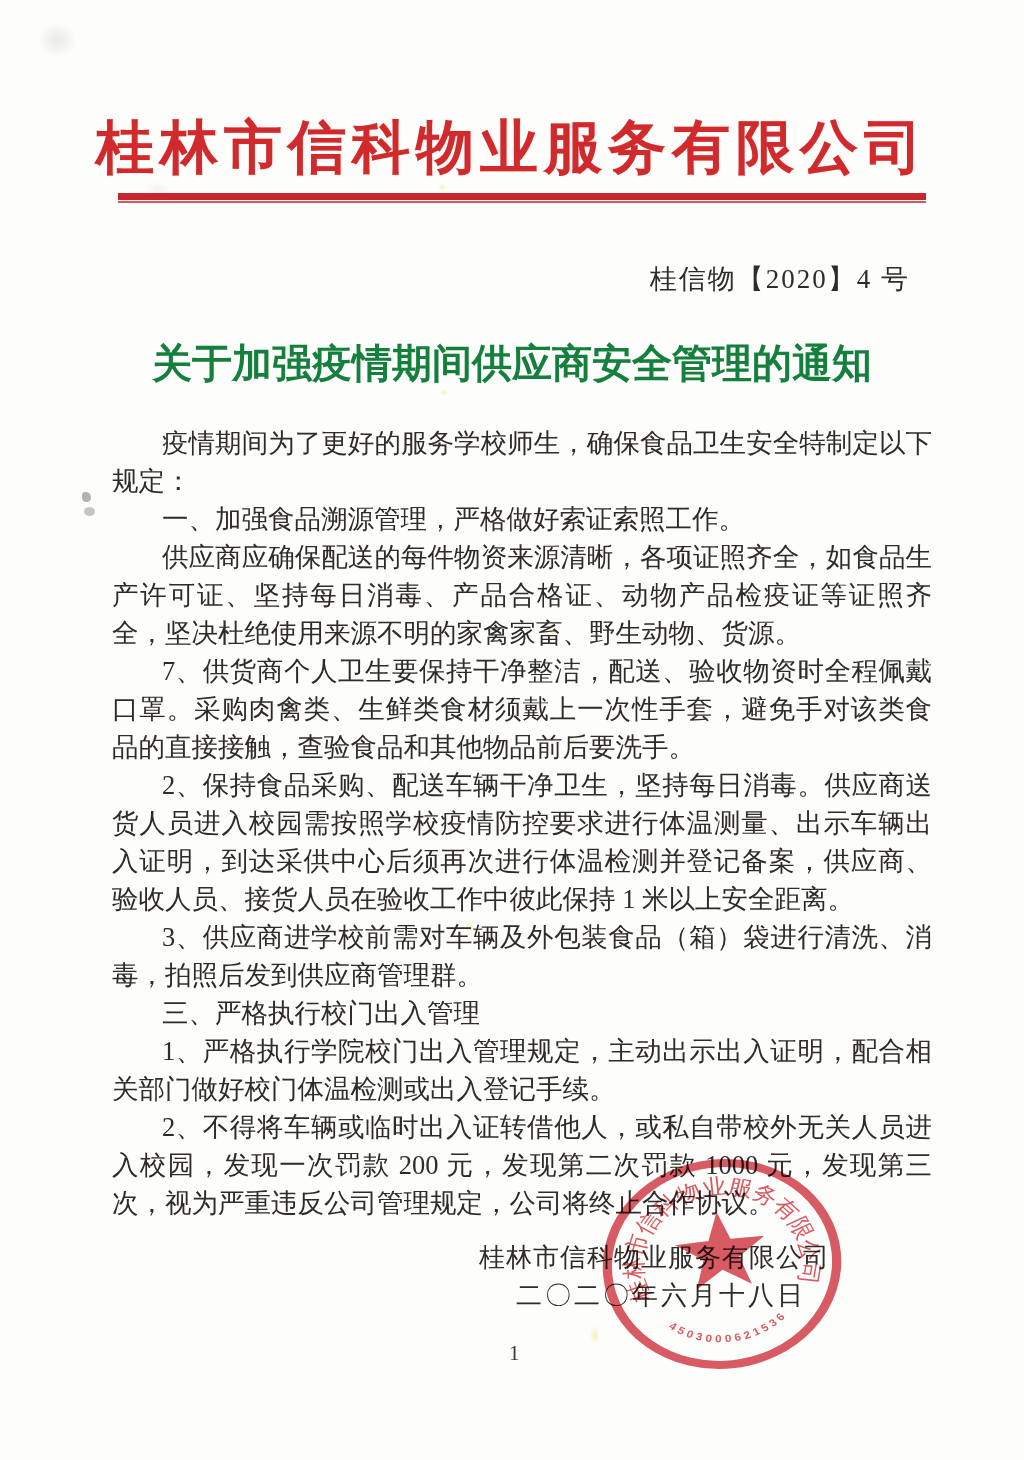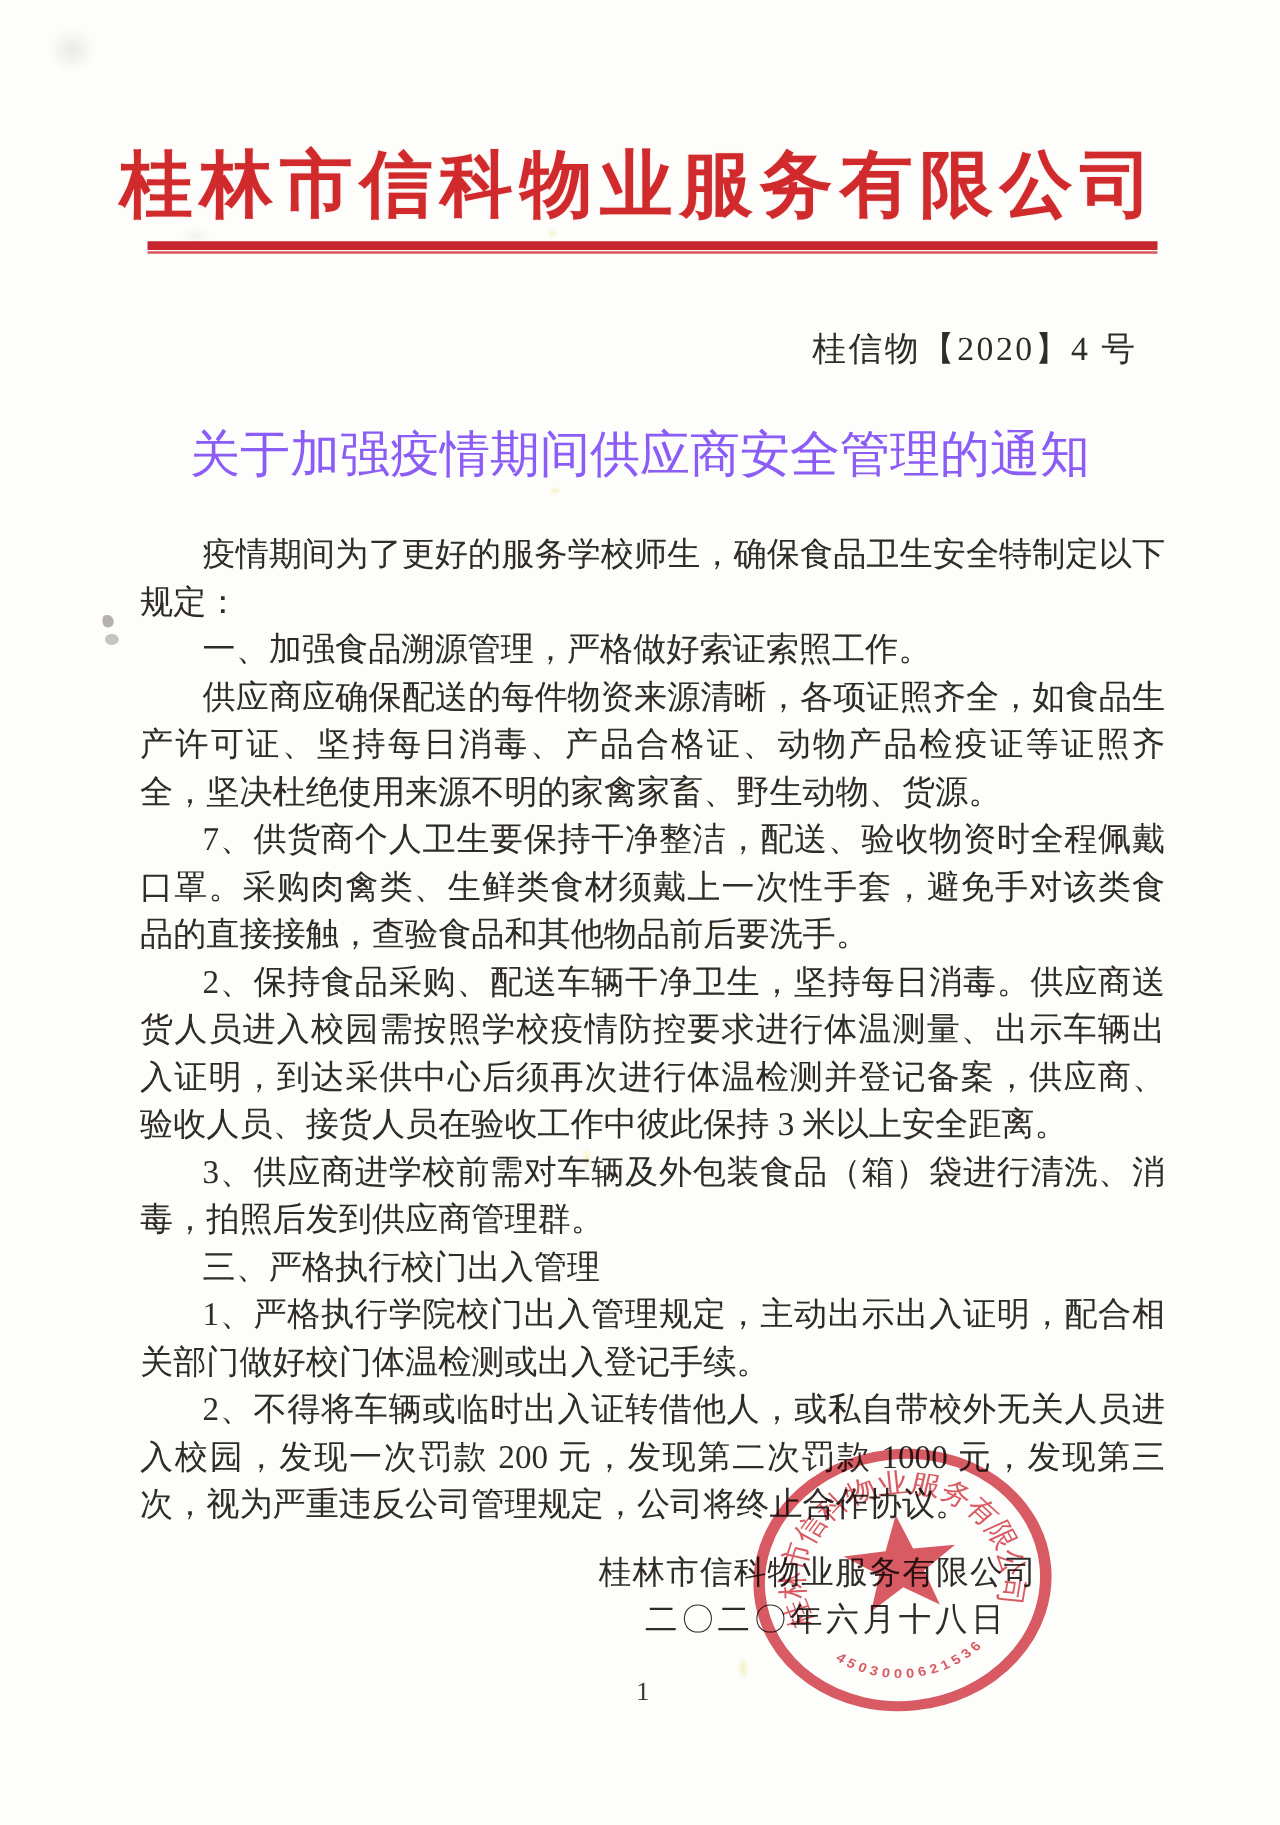--- a/index.html
+++ b/index.html
@@ -13,21 +13,21 @@
   }
   .letterhead{
     position:absolute;top:119px;left:0;width:100%;text-align:center;
     font-size:58px;font-weight:bold;color:var(--red);letter-spacing:6px;line-height:1;
     text-shadow:0 0 1px rgba(208,42,44,.4);
   }
   .red-rule{position:absolute;top:193px;left:118px;width:808px;height:7px;background:var(--red_line);}
   .red-rule::after{content:"";position:absolute;left:0;top:8px;width:100%;height:2px;background:#d9565c;}
   .doc-number{position:absolute;top:261px;right:114px;font-size:27px;letter-spacing:2px;}
   .doc-title{position:absolute;top:338px;left:0;width:100%;text-align:center;
-    font-size:40px;font-weight:normal;color:#8b5cf6;line-height:1.3;}
+    font-size:40px;font-weight:bold;color:#15803d;line-height:1.3;}
   .doc-body{position:absolute;top:424px;left:112px;width:820px;
     font-size:26.5px;line-height:38px;text-align:justify;text-justify:inter-character;}
   .doc-body p{margin:0;text-indent:50px;}
   .sign-company{position:absolute;top:1240px;right:194px;font-size:26px;letter-spacing:1px;}
   .sign-date{position:absolute;top:1278px;right:218px;font-size:26px;letter-spacing:3px;margin-left:45px;}
   .page-number{position:absolute;top:1341px;left:509px;font-size:21px;color:#3a3733;}
   .seal{
     position:absolute;left:599px;top:1156px;width:246px;height:216px;
     mix-blend-mode:multiply;opacity:.88;transform:rotate(-6deg);
   }
@@ -60,21 +60,21 @@
 
   <div class="doc-number">桂信物【2020】4 号</div>
 
   <div class="doc-title">关于加强疫情期间供应商安全管理的通知</div>
 
   <div class="doc-body" id="body-paragraphs">
       <p>疫情期间为了更好的服务学校师生，确保食品卫生安全特制定以下规定：</p>
       <p>一、加强食品溯源管理，严格做好索证索照工作。</p>
       <p>供应商应确保配送的每件物资来源清晰，各项证照齐全，如食品生产许可证、坚持每日消毒、产品合格证、动物产品检疫证等证照齐全，坚决杜绝使用来源不明的家禽家畜、野生动物、货源。</p>
       <p>7、供货商个人卫生要保持干净整洁，配送、验收物资时全程佩戴口罩。采购肉禽类、生鲜类食材须戴上一次性手套，避免手对该类食品的直接接触，查验食品和其他物品前后要洗手。</p>
-      <p>2、保持食品采购、配送车辆干净卫生，坚持每日消毒。供应商送货人员进入校园需按照学校疫情防控要求进行体温测量、出示车辆出入证明，到达采供中心后须再次进行体温检测并登记备案，供应商、验收人员、接货人员在验收工作中彼此保持 3 米以上安全距离。</p>
+      <p>2、保持食品采购、配送车辆干净卫生，坚持每日消毒。供应商送货人员进入校园需按照学校疫情防控要求进行体温测量、出示车辆出入证明，到达采供中心后须再次进行体温检测并登记备案，供应商、验收人员、接货人员在验收工作中彼此保持 1 米以上安全距离。</p>
       <p>3、供应商进学校前需对车辆及外包装食品（箱）袋进行清洗、消毒，拍照后发到供应商管理群。</p>
       <p>三、严格执行校门出入管理</p>
       <p>1、严格执行学院校门出入管理规定，主动出示出入证明，配合相关部门做好校门体温检测或出入登记手续。</p>
       <p>2、不得将车辆或临时出入证转借他人，或私自带校外无关人员进入校园，发现一次罚款 200 元，发现第二次罚款 1000 元，发现第三次，视为严重违反公司管理规定，公司将终止合作协议。</p>
     </div>
 
   <div class="sign-company">桂林市信科物业服务有限公司</div>
   <div class="sign-date">二〇二〇年六月十八日</div>
 
   <div class="page-number">1</div>

